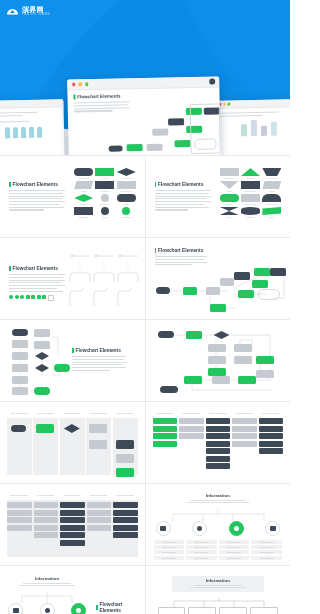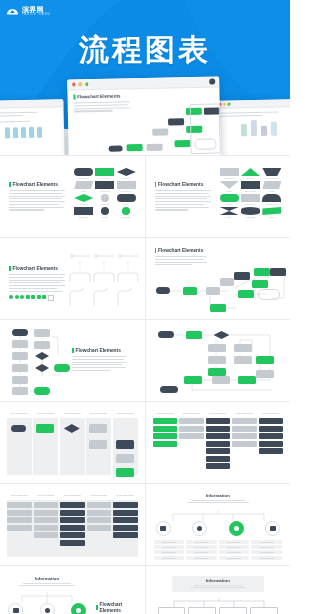--- a/index.html
+++ b/index.html
@@ -110,21 +110,20 @@
       <svg class="logo-mark" viewBox="0 0 26 20">
         <path d="M2 17 H24 A11 11 0 0 0 2 17 Z" fill="#ffffff"></path>
         <path d="M8 14 L13 8 L18 14 Z" fill="#0b8be6"></path>
       </svg>
       <div>
         <div class="logo-txt">演界网</div>
         <div class="logo-sub">YANJIE  WANG</div>
       </div>
     </div>
 
-    <div class="hero-title">流程图表</div>
 
     <div class="mock mock-left">
       <div class="mock-bar">
         
         
         
       </div>
       <div class="mock-body">
         <div class="ln" style="width:70%"></div>
         <div class="ln" style="width:50%"></div>

